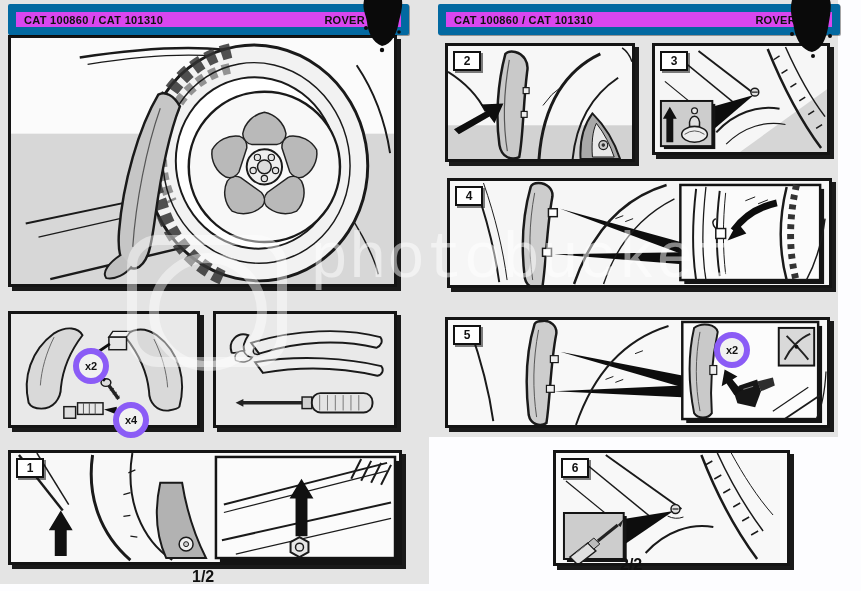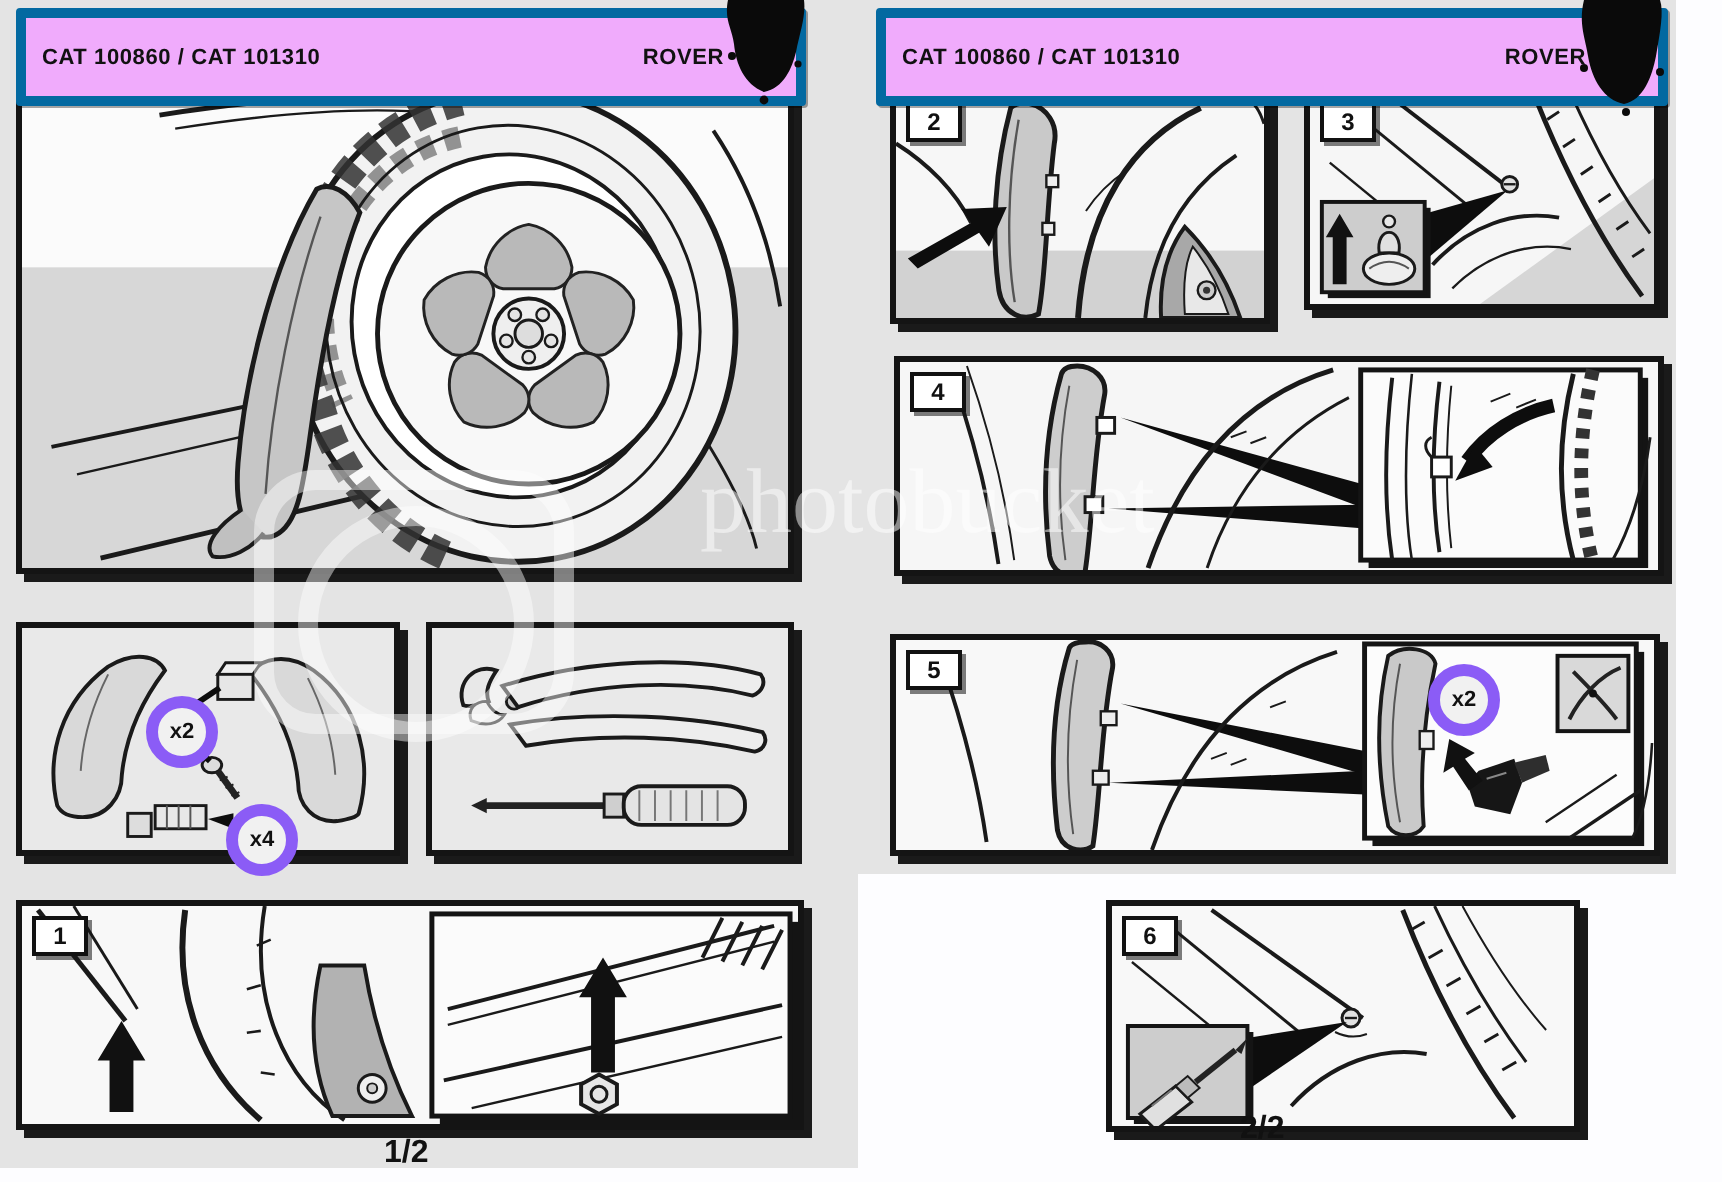--- a/index.html
+++ b/index.html
@@ -1,23 +1,23 @@
 <!DOCTYPE html>
 <html><head>
 <meta charset="utf-8">
 <style>
   html,body{margin:0;padding:0;background:#ffffff;}
   .scan{position:relative;width:861px;height:591px;background:#fdfdff;overflow:hidden;
         font-family:"Liberation Sans",sans-serif;color:#111;}
   .gray-a{position:absolute;left:0;top:0;width:838px;height:437px;background:#e4e4e4;}
   .gray-b{position:absolute;left:0;top:437px;width:429px;height:147px;background:#e4e4e4;}
 
-  .header-bar{position:absolute;height:15px;background:#f0abfc;border:5px solid #0369a1;
+  .header-bar{position:absolute;height:15px;background:#d946ef;border:8px solid #0369a1;
         border-radius:2px;display:flex;justify-content:space-between;align-items:center;
-        padding:12px 8px;font-weight:bold;font-size:11px;letter-spacing:.3px;
+        padding:0 8px;font-weight:bold;font-size:11px;letter-spacing:.3px;
         box-shadow:1px 1px 0 rgba(0,0,0,.35);z-index:4;}
   .header-bar .brand{margin-right:28px;}
   #hdr1{left:8px;top:4px;width:369px;}
   #hdr2{left:438px;top:4px;width:370px;}
 
   .panel{position:absolute;border:3px solid #141414;box-shadow:4px 4px 0 #1a1a1a;
         box-sizing:border-box;background:#f6f6f6;z-index:3;}
   .panel svg{position:absolute;left:0;top:0;width:100%;height:100%;display:block;}
   #p-main {left:8px;  top:35px; width:389px;height:252px;background:#fafafa;}
   #p-parts{left:8px;  top:311px;width:192px;height:117px;background:#e9e9e9;}
@@ -42,22 +42,22 @@
   .pagenum{position:absolute;font-weight:bold;font-size:16px;z-index:4;}
   #pn1{left:192px;top:568px;}
   #pn2{left:620px;top:556px;}
 
   .blob{position:absolute;z-index:70;}
   #blob1{left:352px;top:0;width:64px;height:54px;}
   #blob2{left:780px;top:0;width:66px;height:58px;}
 
   .wm{position:absolute;z-index:60;pointer-events:none;line-height:1;}
   #wm-logo{left:122px;top:232px;width:172px;height:146px;}
-  #wm-brand{left:350px;top:228px;font-size:46px;font-weight:500;
-        font-family:Liberation Serif, serif;color:rgba(255,255,255,.5);}
+  #wm-brand{left:310px;top:228px;font-size:64px;font-weight:500;
+        font-family:Liberation Mono, monospace;color:rgba(255,255,255,.5);}
   #wm-tag{left:332px;top:305px;font-size:30px;letter-spacing:3px;
         font-family:"DejaVu Sans",sans-serif;color:rgba(255,255,255,.58);}
 </style>
 </head>
 <body>
 
 <div class="scan">
 
   <div class="gray-a"></div>
   <div class="gray-b"></div>

